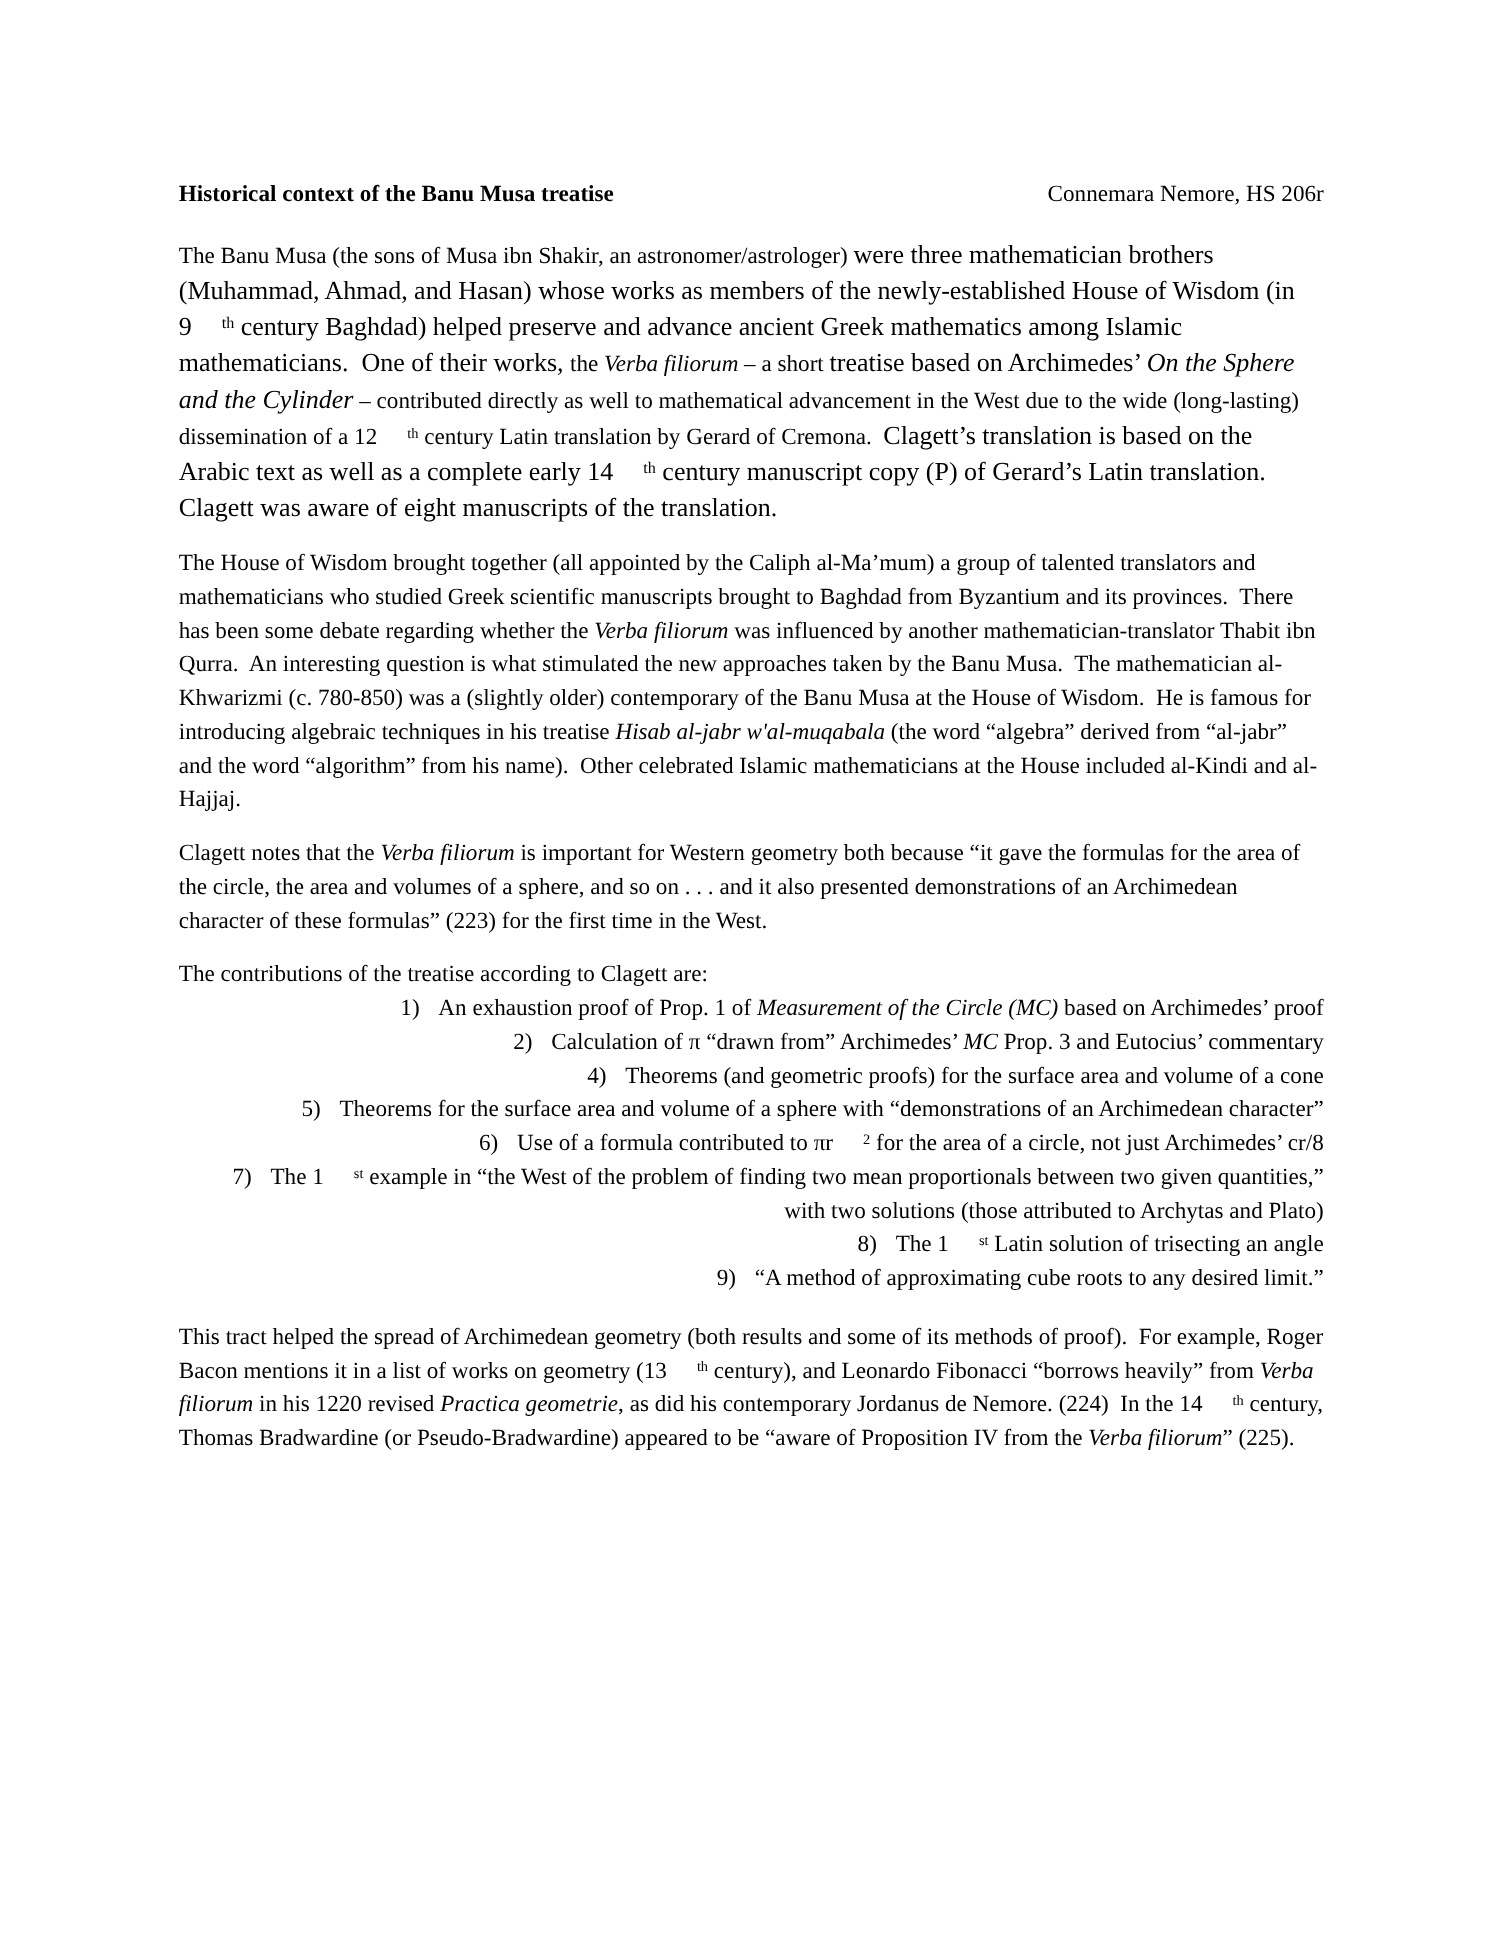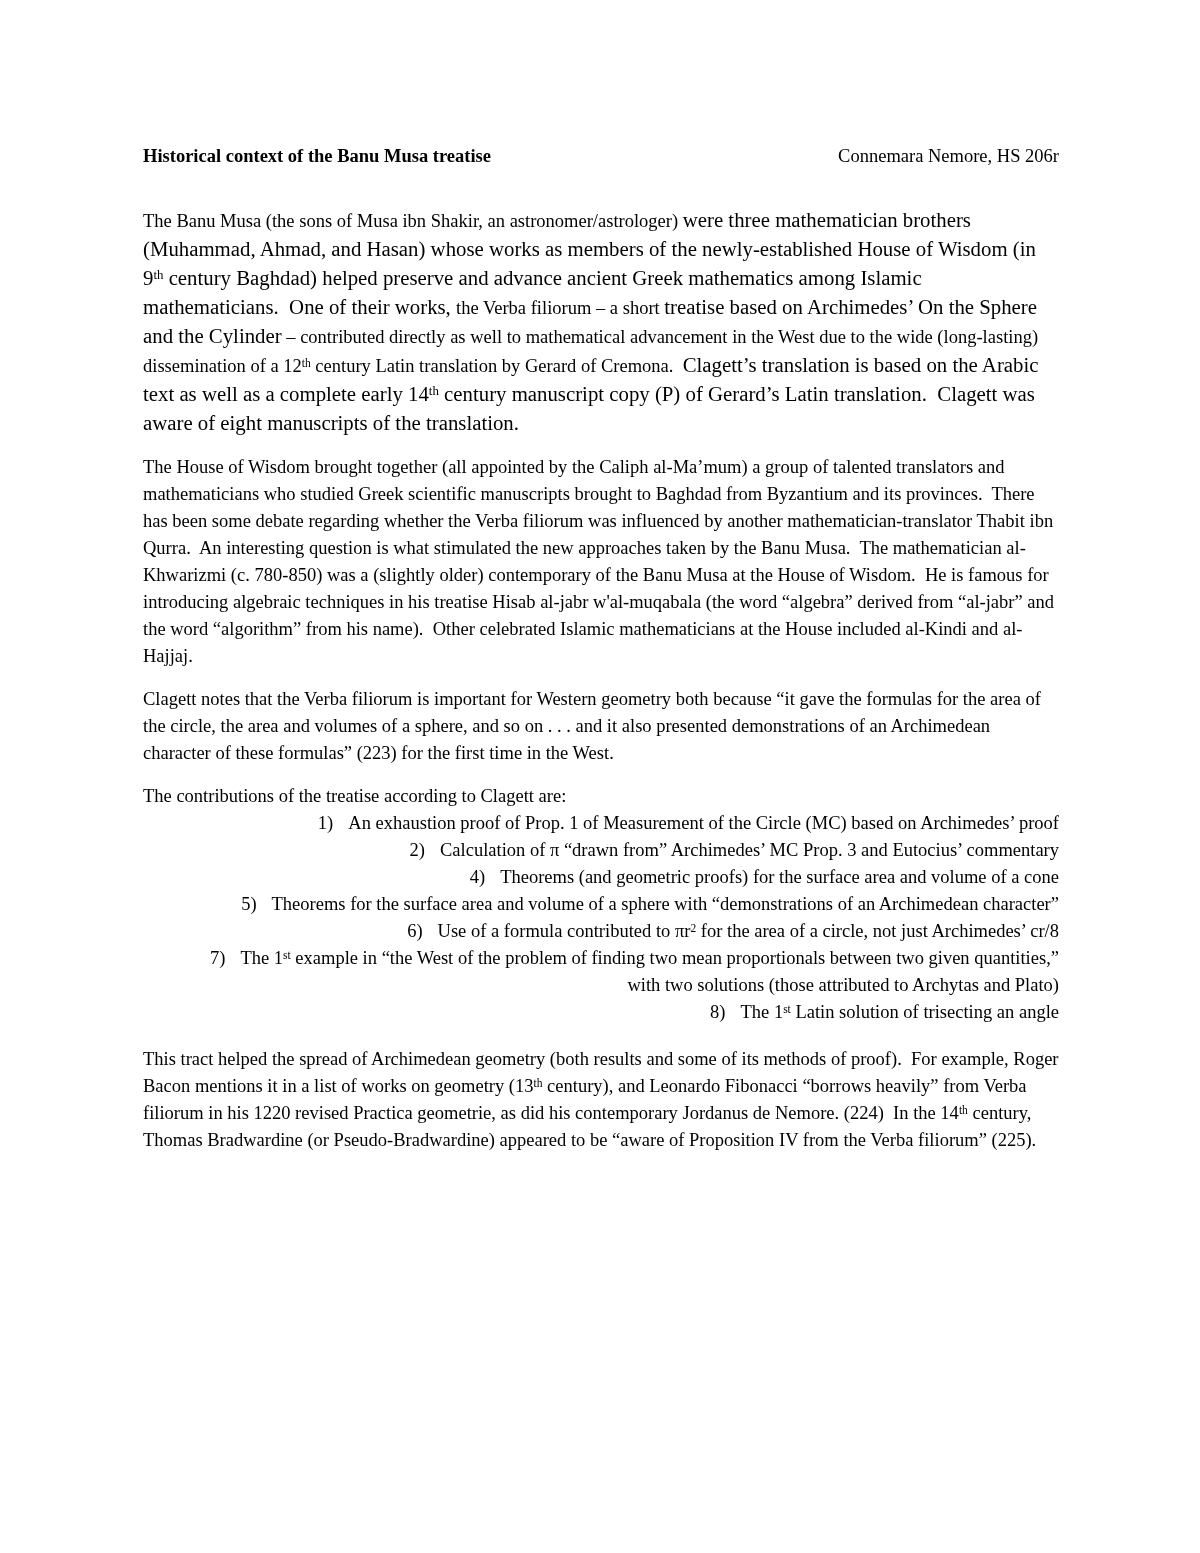--- a/index.html
+++ b/index.html
@@ -17,36 +17,36 @@
     background: #ffffff;
     padding: 143px 141px 0 143px;
     overflow: hidden;
   }
   .header-row {
     display: flex;
     justify-content: space-between;
     align-items: baseline;
     font-size: 18.5px;
     line-height: 27px;
-    margin-bottom: 36px;
+    margin-bottom: 20px;
     white-space: pre-wrap;
   }
   .title { font-weight: bold; }
   .para {
     font-size: 18.5px;
     line-height: 27px;
     margin: 0 0 16px 0;
     white-space: pre-wrap;
   }
   .tight { margin-bottom: 0; }
   .gap-large { margin-top: 20px; }
   .run { }
-  .it { }
+  .it { font-style: italic; }
   .lg { font-size: 20.8px; }
-  .sup { font-size: 11.5px; position: relative; top: -0.45em; line-height: 0; }
+  .sup { font-size: 11.5px; position: relative; top: -0.45em; line-height: 0; padding-left: 24px; }
   .sup.lg { font-size: 12.9px; }
   .list { margin: 0 0 16px 0; text-align: right; }
   .list-item {
     font-size: 18.5px;
     line-height: 27px;
     margin-left: 72px;
     text-indent: -35px;
     white-space: pre-wrap;
   }
   .marker { padding-right: 15px; }
@@ -65,16 +65,17 @@
       <div class="para"><span class="run">Clagett notes that the </span><span class="run it">Verba filiorum</span><span class="run"> is important for Western geometry both because “it gave the formulas for the area of the circle, the area and volumes of a sphere, and so on . . . and it also presented demonstrations of an Archimedean character of these formulas” (223) for the first time in the West.</span></div>
       <div class="para tight"><span class="run">The contributions of the treatise according to Clagett are:</span></div>
       <div class="list">
         <div class="list-item"><span class="marker">1)</span><span class="run">An exhaustion proof of Prop. 1 of </span><span class="run it">Measurement of the Circle (MC)</span><span class="run"> based on Archimedes’ proof</span></div>
         <div class="list-item"><span class="marker">2)</span><span class="run">Calculation of π “drawn from” Archimedes’ </span><span class="run it">MC</span><span class="run"> Prop. 3 and Eutocius’ commentary</span></div>
         <div class="list-item"><span class="marker">4)</span><span class="run">Theorems (and geometric proofs) for the surface area and volume of a cone</span></div>
         <div class="list-item"><span class="marker">5)</span><span class="run">Theorems for the surface area and volume of a sphere with “demonstrations of an Archimedean character”</span></div>
         <div class="list-item"><span class="marker">6)</span><span class="run">Use of a formula contributed to πr</span><span class="run sup">2</span><span class="run"> for the area of a circle, not just Archimedes’ cr/8</span></div>
         <div class="list-item"><span class="marker">7)</span><span class="run">The 1</span><span class="run sup">st</span><span class="run"> example in “the West of the problem of finding two mean proportionals between two given quantities,” with two solutions (those attributed to Archytas and Plato)</span></div>
         <div class="list-item"><span class="marker">8)</span><span class="run">The 1</span><span class="run sup">st</span><span class="run"> Latin solution of trisecting an angle</span></div>
+        <div class="list-item"><span class="marker">9)</span><span class="run">“A method of approximating cube roots to any desired limit.”</span></div>
       </div>
       <div class="para gap-large"><span class="run">This tract helped the spread of Archimedean geometry (both results and some of its methods of proof).  For example, Roger Bacon mentions it in a list of works on geometry (13</span><span class="run sup">th</span><span class="run"> century), and Leonardo Fibonacci “borrows heavily” from </span><span class="run it">Verba filiorum</span><span class="run"> in his 1220 revised </span><span class="run it">Practica geometrie</span><span class="run">, as did his contemporary Jordanus de Nemore. (224)  In the 14</span><span class="run sup">th</span><span class="run"> century, Thomas Bradwardine (or Pseudo-Bradwardine) appeared to be “aware of Proposition IV from the </span><span class="run it">Verba filiorum</span><span class="run">” (225).</span></div>
     </div>
 </div>
 
 </body></html>

